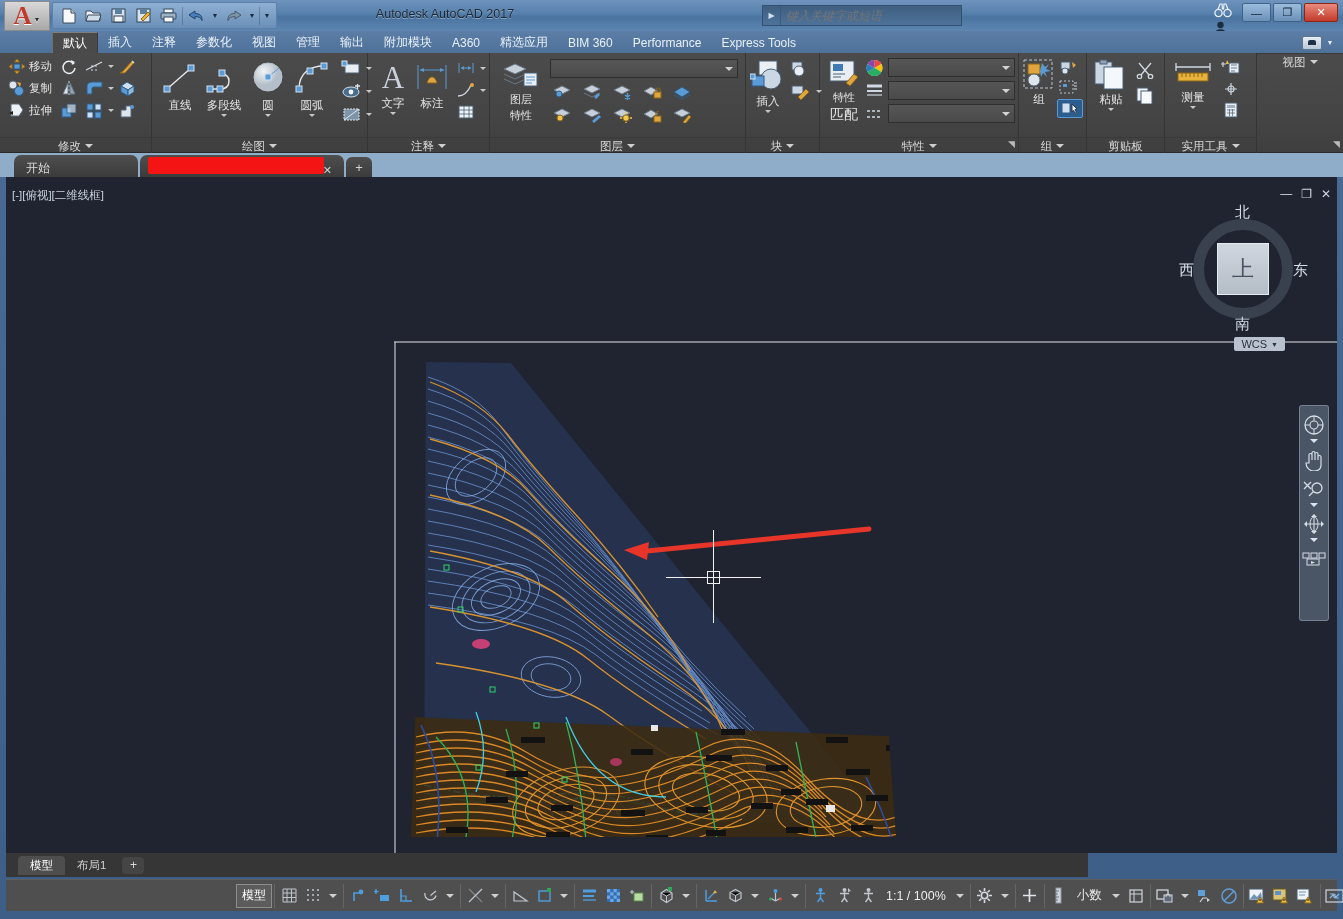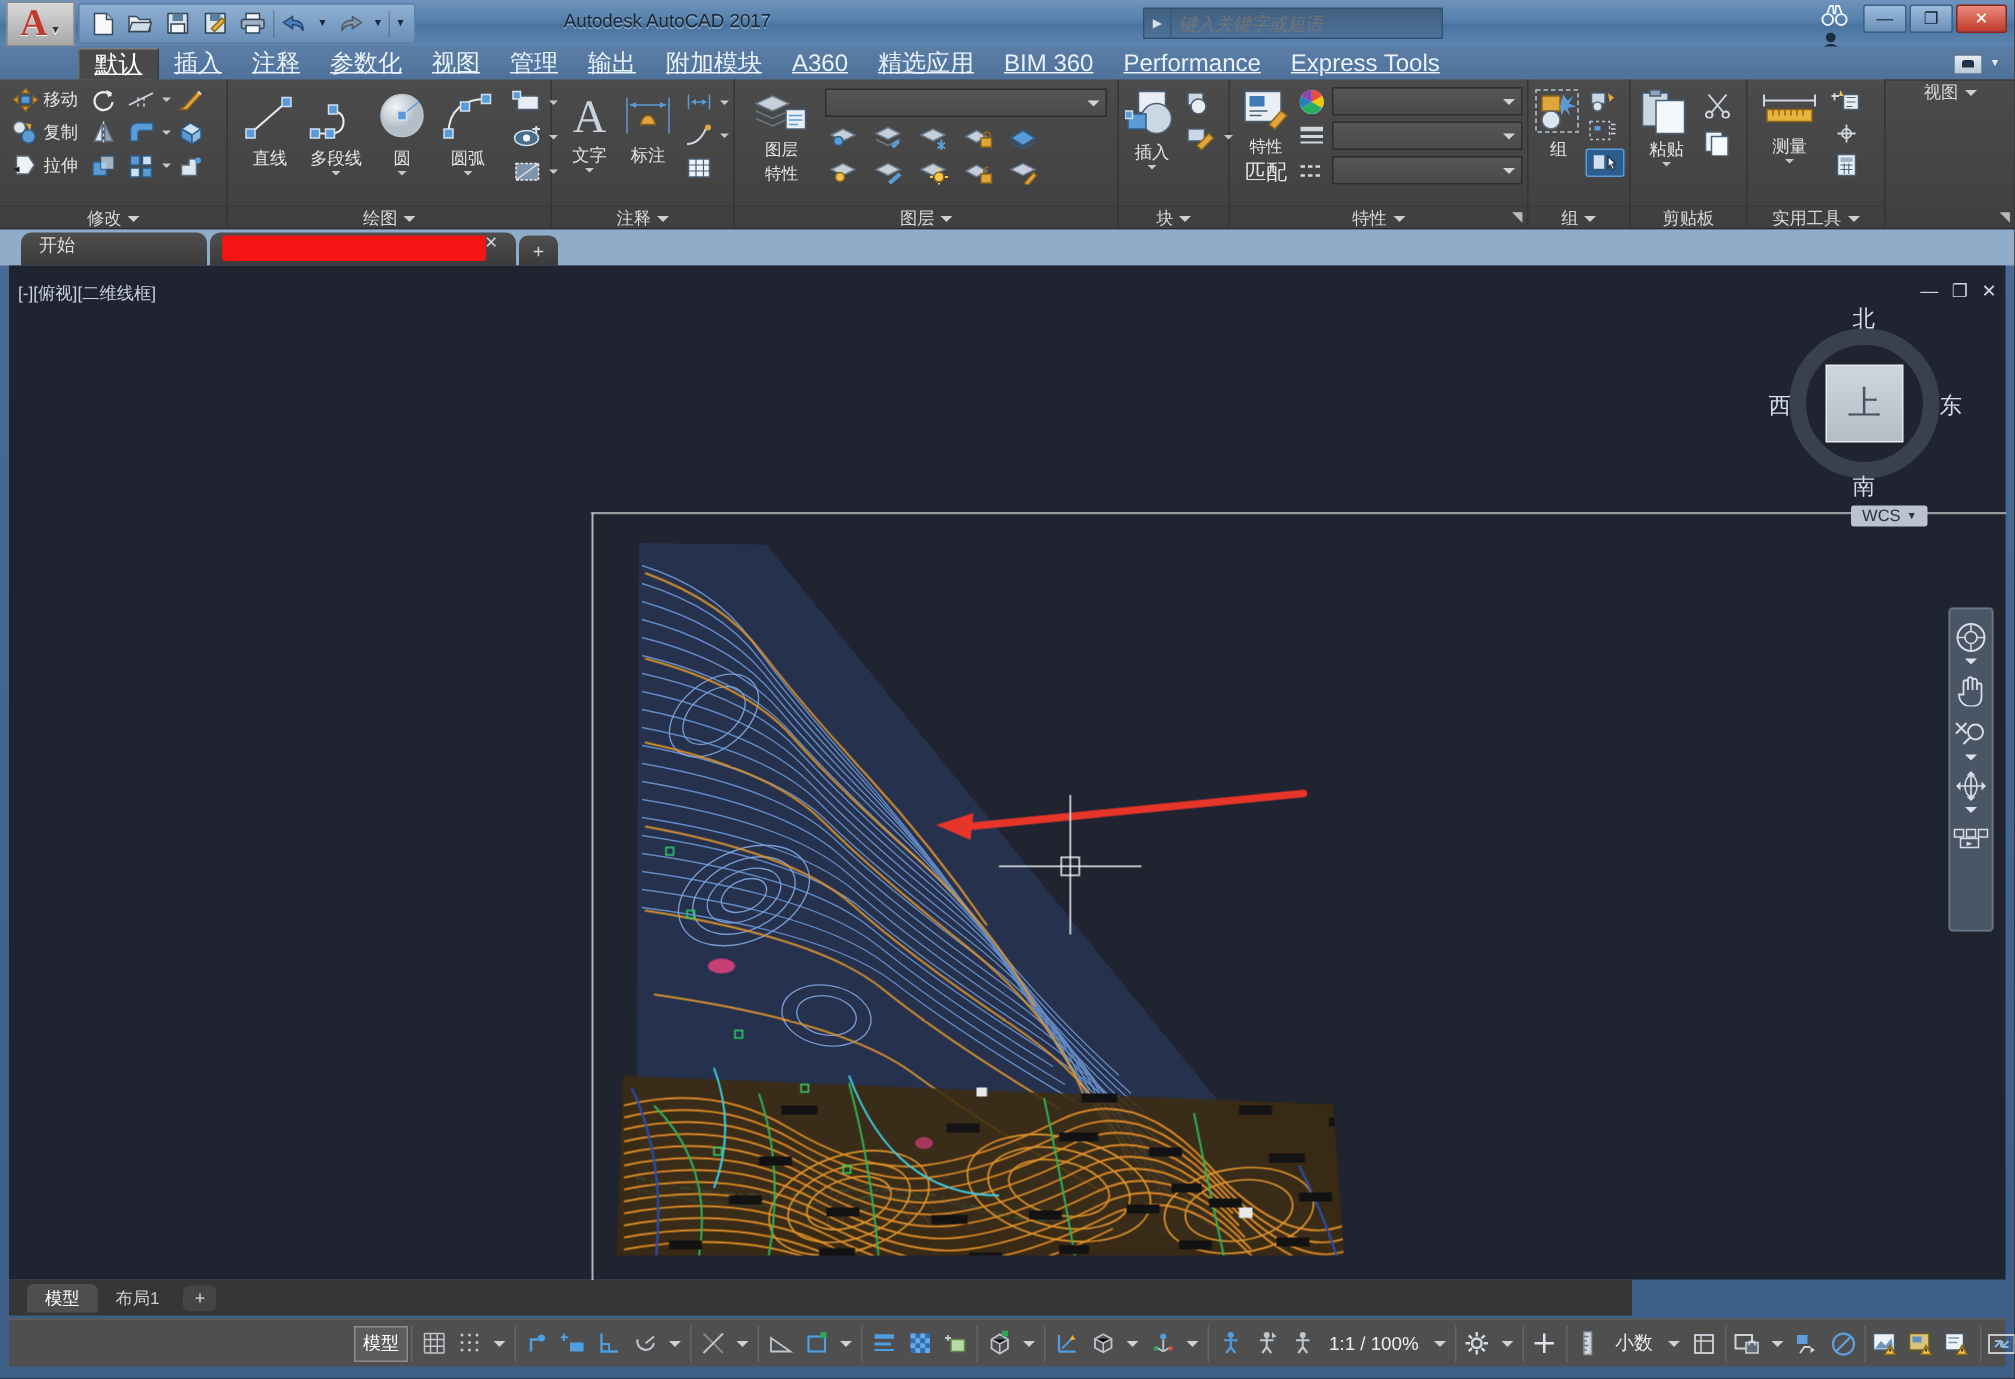--- a/index.html
+++ b/index.html
@@ -85,22 +85,22 @@
   }
   .wbtn.close { background: linear-gradient(180deg,#e98b7e,#c23a2a); color:#fff; border-color:#8d2418; width:34px;}
 
   
   .ribbon-tabs {
     position: absolute; left: 0; top: 31px; width: 1343px; height: 22px;
     background: linear-gradient(180deg,#5c7ea6,#4e719a);
     display: flex; align-items: flex-end; padding-left: 52px;
   }
   .rtab {
-    height: 21px; padding: 0 10px; font-size: 16px; color: #e9f1f8;
-    display: flex; align-items: center; cursor: pointer; white-space: nowrap; text-decoration: underline;
+    height: 21px; padding: 0 10px; font-size: 12px; color: #e9f1f8;
+    display: flex; align-items: center; cursor: pointer; white-space: nowrap;
   }
   .rtab.active {
     background: #4a4a4a; color: #ffffff;
     border-top: 1px solid #7f7f7f; border-left: 1px solid #6e6e6e; border-right: 1px solid #3b3b3b;
   }
   .tabs-extra { margin-left: auto; display:flex; align-items:center; padding-right:8px; gap:3px; height:21px;}
   .minibtn { width:20px;height:14px;background:linear-gradient(180deg,#e8eef4,#b9c7d5); border:1px solid #5c7793;border-radius:2px; display:flex;align-items:center;justify-content:center;}
   .minibtn .b { width:8px;height:5px;background:#1f3348;border-radius:2px 2px 0 0;}
 
   
@@ -147,21 +147,21 @@
   
   .filetabs {
     position: absolute; left:0; top:153px; width:1343px; height:24px;
     background: #8facc8;
     display:flex; align-items:flex-end; padding-left:14px;
   }
   .ftab {
     height: 22px; min-width: 124px; padding: 0 12px;
     background: linear-gradient(180deg,#4e4e4e,#3b3b3b);
     border-radius: 7px 7px 0 0; margin-right: 2px;
-    display:flex; align-items:flex-start; gap:6px;
+    display:flex; align-items:flex-end; gap:6px;
     font-size: 12px; color:#dcdcdc; cursor:pointer; position:relative;
   }
   .ftab.redacted { width: 204px; background: linear-gradient(180deg,#4e4e4e,#3b3b3b); }
   .redbar {
     position:absolute; left:8px; top:2px; width:176px; height:17px;
     background:#f41414; border-radius:2px;
   }
   .ftab .x { font-size:11px; color:#cfcfcf; margin-left:auto; }
   .ftab-plus {
     width:26px;height:20px;background:linear-gradient(180deg,#4e4e4e,#3b3b3b);

